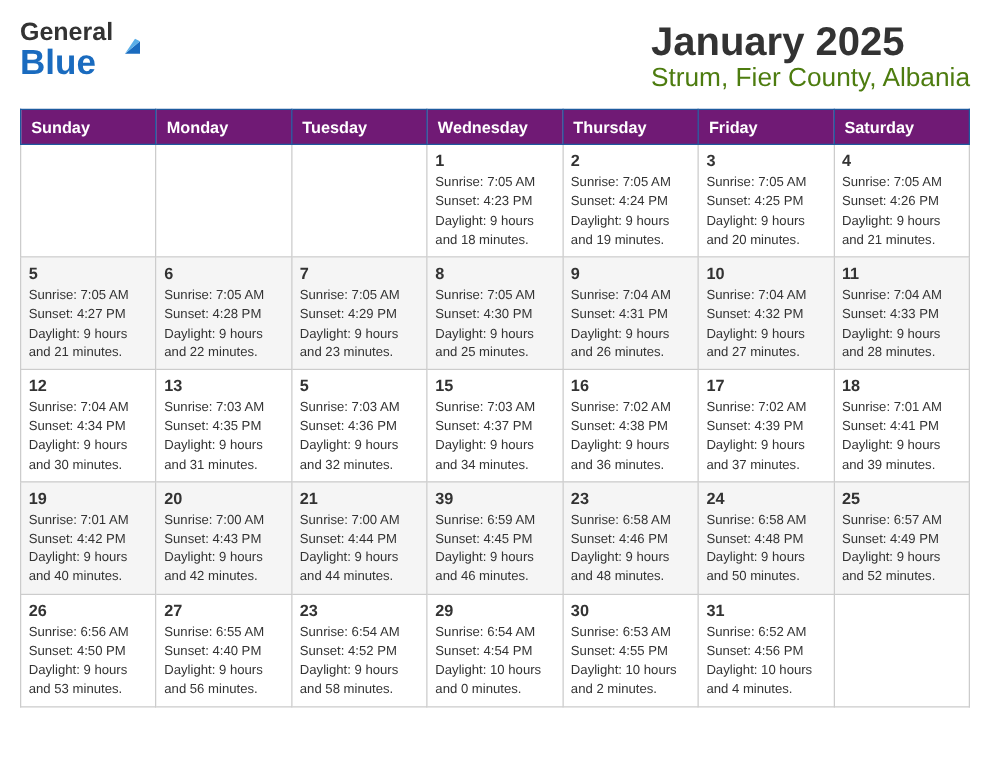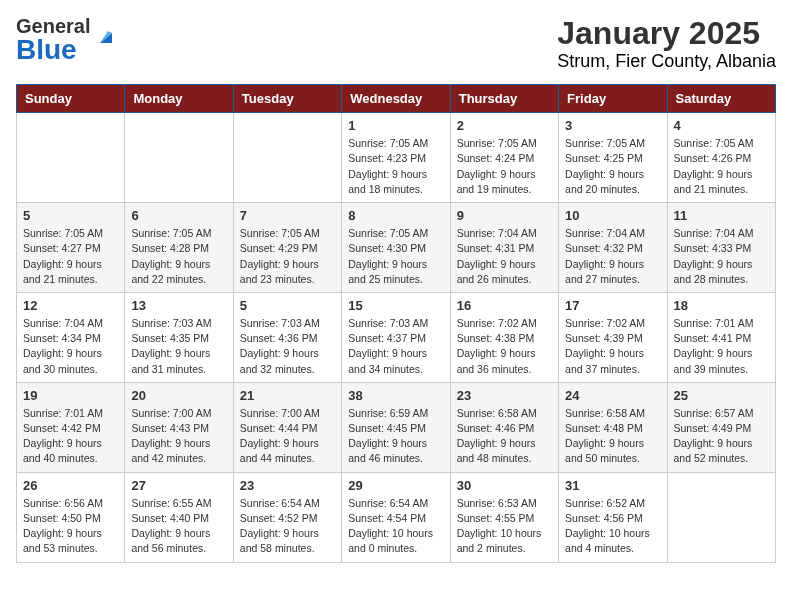--- a/index.html
+++ b/index.html
@@ -26,30 +26,30 @@
     .title-block {
       text-align: left;
     }
     .calendar-title {
       font-size: 32px;
       font-weight: bold;
       color: #333;
       line-height: 1.1;
     }
     .calendar-subtitle {
-      font-size: 18px;
-      color: #000000;
+      font-size: 21px;
+      color: #4d7c0f;
     }
     .calendar {
       width: 100%;
       border-collapse: collapse;
       border: 1px solid #ccc;
     }
     .calendar th {
-      background-color: #7f1d1d;
+      background-color: #701a75;
       color: #fff;
       font-size: 13px;
       font-weight: bold;
       padding: 6px 8px;
       text-align: left;
       border: 1px solid #1e5a9e;
     }
     .calendar td {
       border: 1px solid #ccc;
       vertical-align: top;
@@ -263,21 +263,21 @@
 and 42 minutes.</div>
         </td>
         <td>
           <div class="day-number">21</div>
           <div class="day-info" style="white-space: pre-line;">Sunrise: 7:00 AM
 Sunset: 4:44 PM
 Daylight: 9 hours
 and 44 minutes.</div>
         </td>
         <td>
-          <div class="day-number">38</div>
+          <div class="day-number">39</div>
           <div class="day-info" style="white-space: pre-line;">Sunrise: 6:59 AM
 Sunset: 4:45 PM
 Daylight: 9 hours
 and 46 minutes.</div>
         </td>
         <td>
           <div class="day-number">23</div>
           <div class="day-info" style="white-space: pre-line;">Sunrise: 6:58 AM
 Sunset: 4:46 PM
 Daylight: 9 hours

